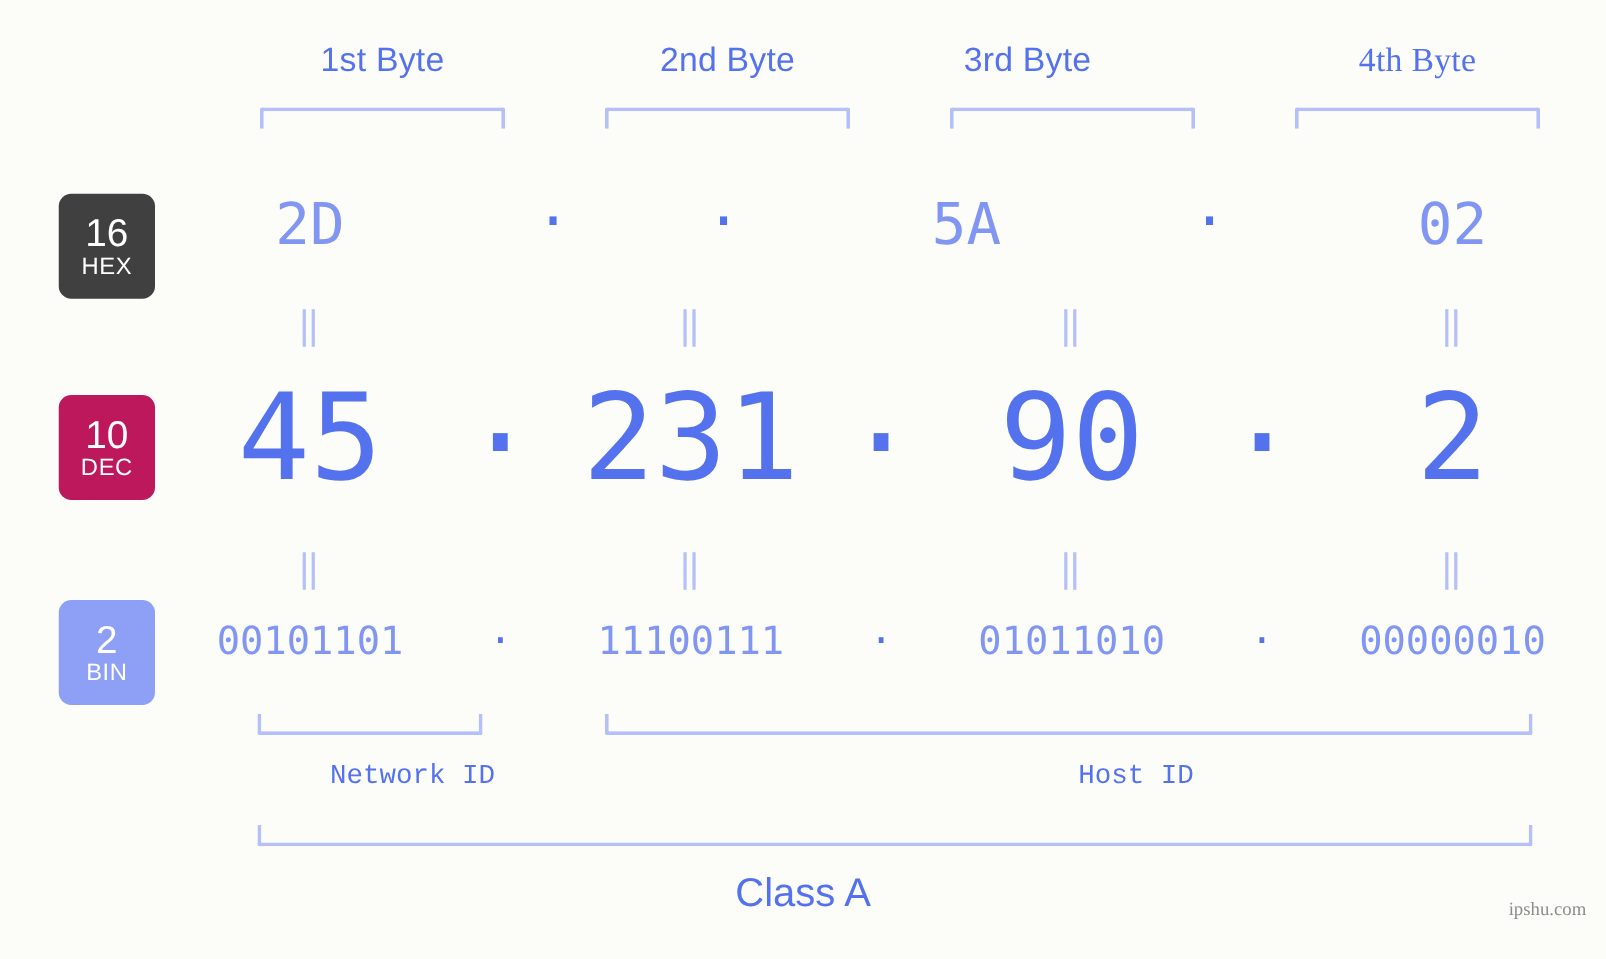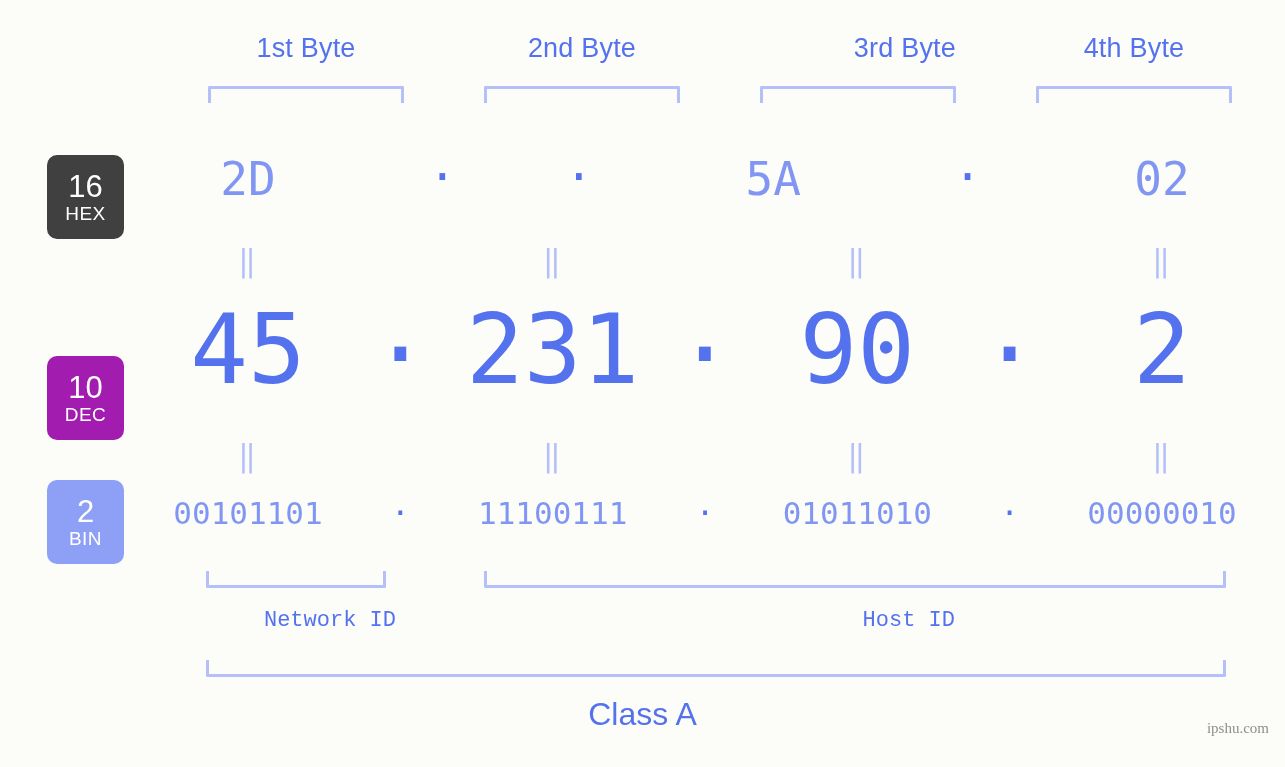--- a/index.html
+++ b/index.html
@@ -200,34 +200,34 @@
     font-family: Liberation Serif, serif;
   }
 </style>
 </head>
 <body>
 
 <div id="stage">
 
   <div class="byte-label" style="left:206px;">1st Byte</div>
   <div class="byte-label" style="left:482px;">2nd Byte</div>
-  <div class="byte-label" style="left:756px;text-align:right;">3rd Byte</div>
-  <div class="byte-label" style="left:1034px;">4th Byte</div>
+  <div class="byte-label" style="left:722px;">3rd Byte</div>
+  <div class="byte-label" style="left:1034px;font-family:Liberation Serif, serif;">4th Byte</div>
 
   <div class="bracket-top" style="left:208px; width:196px;"></div>
   <div class="bracket-top" style="left:484px; width:196px;"></div>
   <div class="bracket-top" style="left:760px; width:196px;"></div>
   <div class="bracket-top" style="left:1036px; width:196px;"></div>
 
   <div class="radix-badge" style="top:155px; background:#404040;">
     <span class="radix-num">16</span>
     <span class="radix-name">HEX</span>
   </div>
 
-  <div class="radix-badge" style="top:316px; background:#a21caf;margin-top:40px;">
+  <div class="radix-badge" style="top:316px; background:#be185d;">
     <span class="radix-num">10</span>
     <span class="radix-name">DEC</span>
   </div>
 
   <div class="radix-badge" style="top:480px; background:#8ea0f5;">
     <span class="radix-num">2</span>
     <span class="radix-name">BIN</span>
   </div>
 
   <div class="row" id="hex-row">

